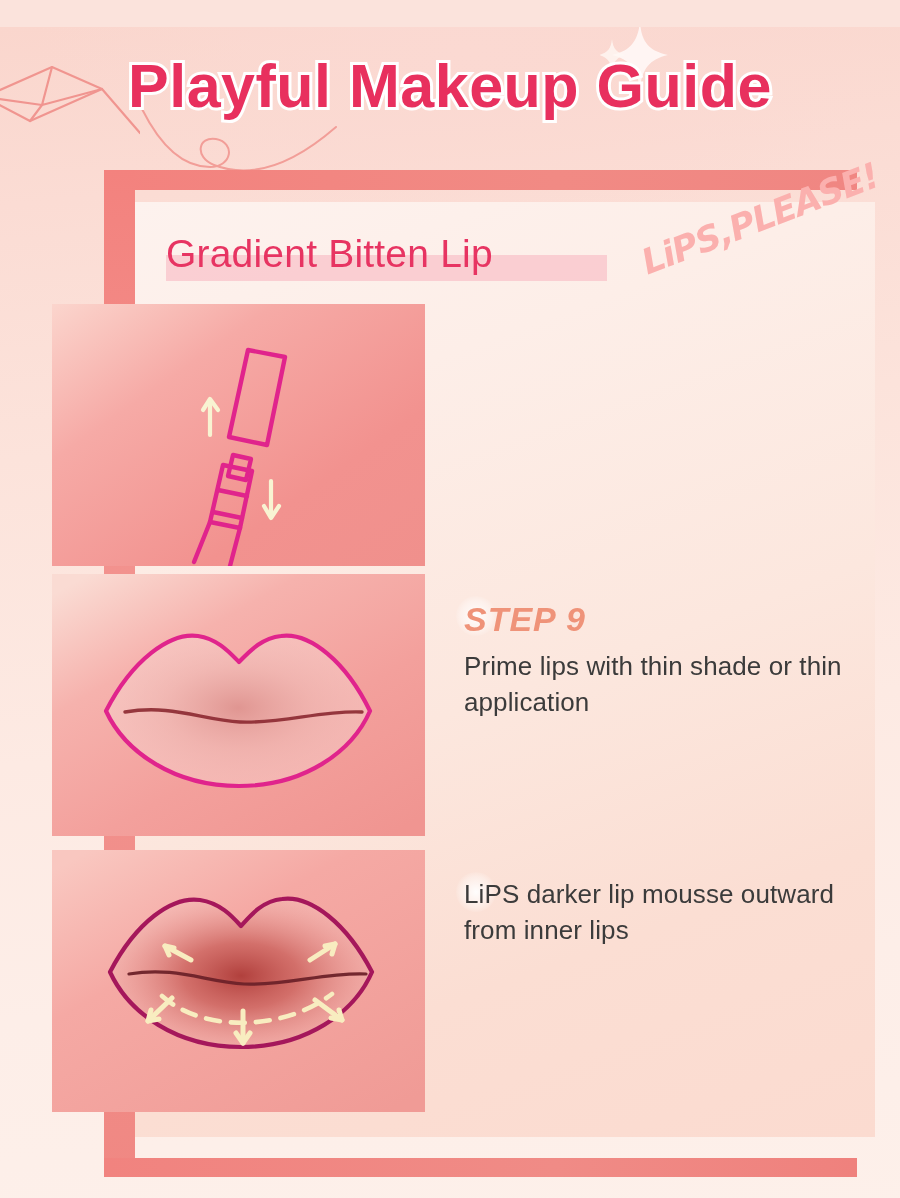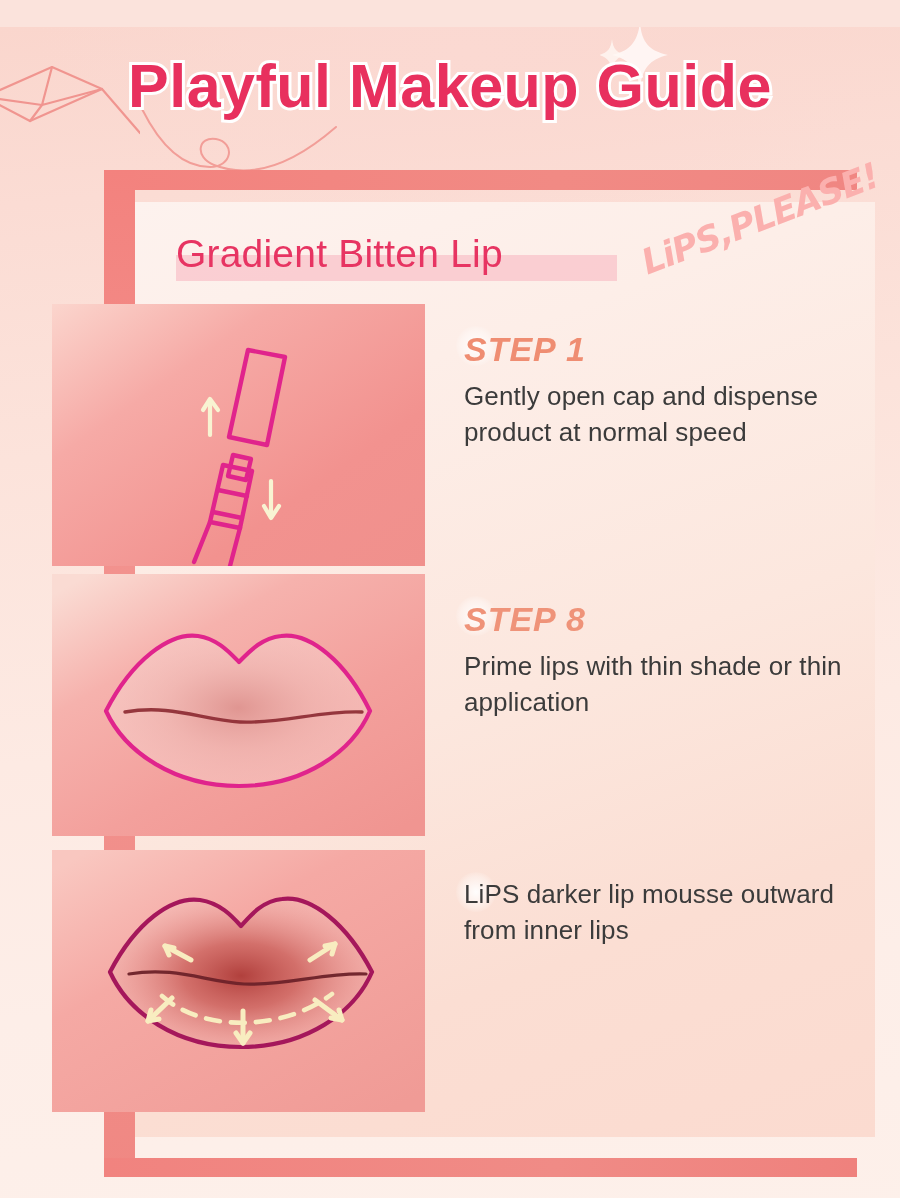--- a/index.html
+++ b/index.html
@@ -35,21 +35,21 @@
   .frame-left{position:absolute;left:104px;top:143px;width:31px;height:1007px;background:linear-gradient(180deg,#f3827e,#f29490 45%,#f08883);}
   .frame-bottom{position:absolute;left:104px;top:1131px;width:753px;height:19px;background:linear-gradient(90deg,#f1837f,#f08b86 60%,#ef817d);}
 
   
   .panel{
     position:absolute;left:135px;top:175px;width:740px;height:935px;
     background:
       linear-gradient(160deg,#fdf2ee 0%,#fdeee8 22%,#fce7de 52%,#fbded3 76%,#fbdbd0 100%);
   }
 
-  .section-title-wrap{position:absolute;left:176px;top:200px;height:56px;}
+  .section-title-wrap{position:absolute;left:166px;top:200px;height:56px;}
   .section-title-hl{
     position:absolute;left:0;bottom:2px;width:441px;height:26px;
     background:#f9b9c4;opacity:.62;
   }
   .section-title{
     position:relative;font-size:39px;color:#e73462;letter-spacing:.2px;
     line-height:54px;white-space:nowrap;
   }
 
   .lips-please{
@@ -159,25 +159,20 @@
           <path d="M158 218 L142 258"></path>
           <path d="M188 224 L178 262"></path>
         </g>
         <g fill="none" stroke="#f8f3d2" stroke-width="4.2" stroke-linecap="round" stroke-linejoin="round">
           <path d="M158 131 L158 96"></path>
           <path d="M151 106 L158 95 L166 106"></path>
           <path d="M219 177 L219 213"></path>
           <path d="M212 202 L219 214 L227 202"></path>
         </g>
       </svg>
-    </div>
-    <div class="copy">
-      <div class="copy-glow"></div>
-      <div class="step-label">STEP 1</div>
-      <div class="step-desc">Gently open cap and dispense product at normal speed</div>
     </div>
   </div>
 
   <div class="step step-2">
     <div class="thumb">
       <svg viewBox="0 0 373 262">
         <defs>
           <linearGradient id="bg2" x1="0.1" y1="0" x2="0.9" y2="1">
             <stop offset="0%" stop-color="#fadbd3"></stop>
             <stop offset="28%" stop-color="#f6b2ad"></stop>
@@ -195,21 +190,21 @@
                  C196 79, 209 64, 229 62 C258 58, 294 88, 318 137
                  C300 178, 252 212, 187 212 C122 212, 73 178, 54 137 Z" fill="url(#lipfill2)"></path>
         <path d="M54 137 C80 86, 118 58, 146 62 C166 65, 178 79, 187 88
                  C196 79, 209 64, 229 62 C258 58, 294 88, 318 137
                  C300 178, 252 212, 187 212 C122 212, 73 178, 54 137 Z" fill="none" stroke="#e0248c" stroke-width="4.2" stroke-linejoin="round"></path>
         <path d="M73 138 C120 130, 150 146, 188 148 C230 150, 270 136, 310 138" fill="none" stroke="#8d2b33" stroke-width="3.4" stroke-linecap="round" opacity=".92"></path>
       </svg>
     </div>
     <div class="copy">
       <div class="copy-glow"></div>
-      <div class="step-label">STEP 8</div>
+      <div class="step-label">STEP 9</div>
       <div class="step-desc">Prime lips with thin shade or thin application</div>
     </div>
   </div>
 
   <div class="step step-3">
     <div class="thumb">
       <svg viewBox="0 0 373 262">
         <defs>
           <linearGradient id="bg3" x1="0.1" y1="0" x2="0.9" y2="1">
             <stop offset="0%" stop-color="#f9c7c0"></stop>

